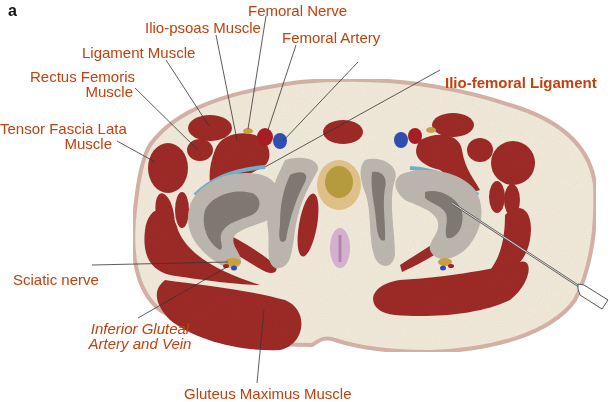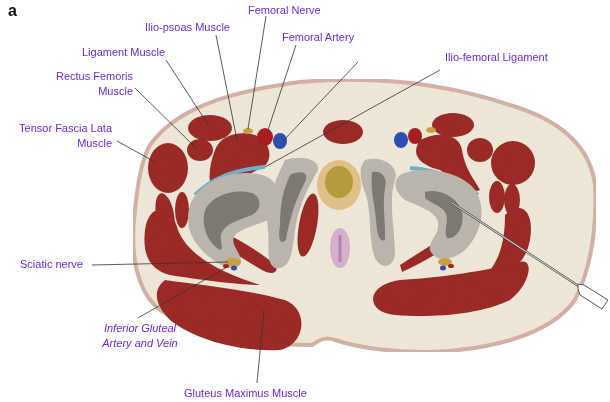--- a/index.html
+++ b/index.html
@@ -1,18 +1,18 @@
 <!DOCTYPE html>
 <html><head>
 <meta charset="utf-8">
 <style>
   html, body { margin: 0; padding: 0; background: #ffffff; }
   body { width: 610px; height: 402px; overflow: hidden; position: relative; font-family: "Liberation Sans", sans-serif; }
   #stage { position: absolute; left: 0; top: 0; width: 610px; height: 402px; }
-  .lbl { position: absolute; font-size: 11px; color: #6d28d9; white-space: nowrap; line-height: 15px; }
+  .lbl { position: absolute; font-size: 15px; color: #c2410c; white-space: nowrap; line-height: 15px; }
   .lbl.r { text-align: right; }
   .lbl.c { text-align: center; }
   .panel-letter { position: absolute; left: 8px; top: 2px; font-size: 16px; font-weight: bold; color: #111; }
 </style>
 </head>
 <body>
 
 <div id="stage">
   <svg width="610" height="402" viewBox="0 0 610 402">
     <defs>
@@ -115,33 +115,33 @@
       <line x1="257" y1="383" x2="264" y2="310"></line>
     </g>
   </svg>
 
   <div class="panel-letter">a</div>
 
   <div class="lbl" style="left:248px;top:3px;">Femoral Nerve</div>
   <div class="lbl" style="left:145px;top:20px;">Ilio-psoas Muscle</div>
   <div class="lbl" style="left:282px;top:30px;">Femoral Artery</div>
   <div class="lbl" style="left:82px;top:45px;">Ligament Muscle</div>
-  <div class="lbl" style="left:445px;top:50px;">Ilio-femoral Ligament</div>
+  <div class="lbl" style="left:445px;top:75px;font-weight:bold;">Ilio-femoral Ligament</div>
 
   <div class="lbl r" style="left:30px;top:69px;width:103px;">
     <div>Rectus Femoris</div>
     <div>Muscle</div>
   </div>
 
   <div class="lbl r" style="left:0px;top:121px;width:112px;">
     <div>Tensor Fascia Lata</div>
     <div>Muscle</div>
   </div>
 
-  <div class="lbl" style="left:13px;top:257px;margin-left:7px;">Sciatic nerve</div>
+  <div class="lbl" style="left:13px;top:272px;">Sciatic nerve</div>
 
   <div class="lbl c" style="left:80px;top:321px;width:120px;font-style:italic;">
     <div>Inferior Gluteal</div>
     <div>Artery and Vein</div>
   </div>
 
   <div class="lbl" style="left:184px;top:386px;">Gluteus Maximus Muscle</div>
 </div>
 
 </body></html>

